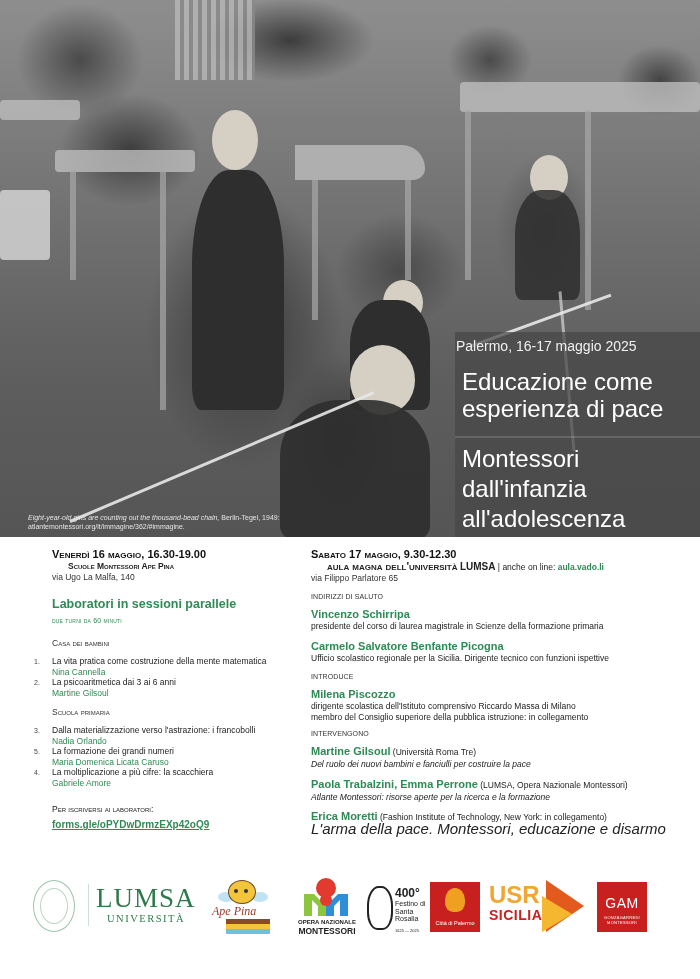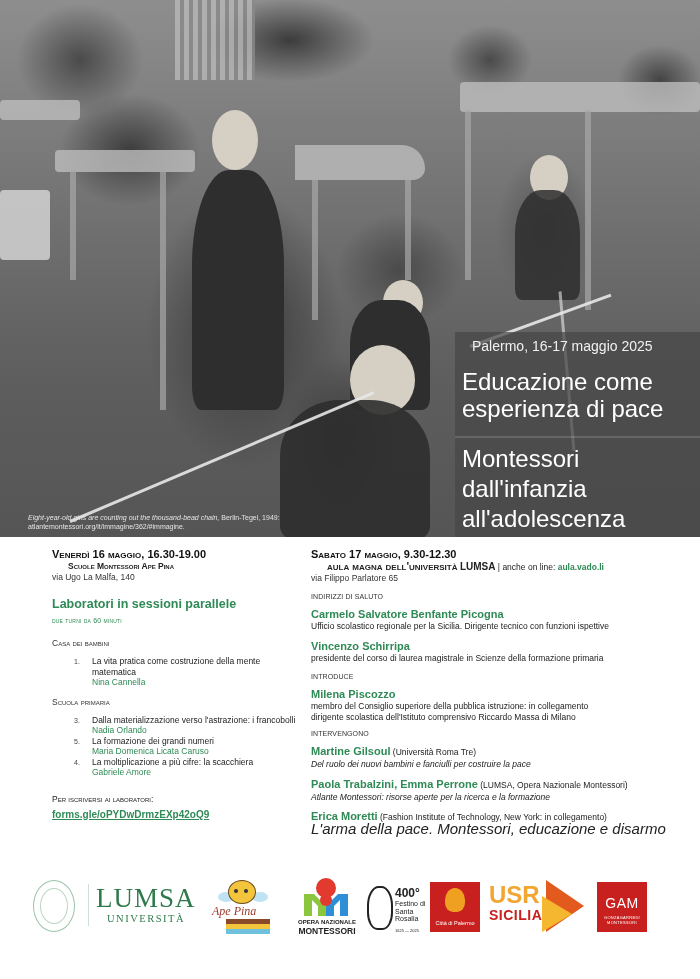--- a/index.html
+++ b/index.html
@@ -31,21 +31,21 @@
 
   .caption {
     position: absolute; left: 28px; top: 513px; font-size: 7px; line-height: 9px; color: #e4e4e4;
   }
   .caption .it { font-style: italic; }
 
   .overlay-box {
     position: absolute; left: 455px; top: 332px; width: 245px; height: 205px;
     background: rgba(70,70,70,0.72);
   }
-  .ov-date { position: absolute; left: 472px; top: 338px; font-size: 14px; color: #f0f0f0; }
+  .ov-date { position: absolute; left: 456px; top: 338px; font-size: 14px; color: #f0f0f0; }
   .ov-title1 { position: absolute; left: 462px; top: 368px; font-size: 24px; line-height: 27px; color: #fff; width: 240px; }
   .ov-title2 { position: absolute; left: 462px; top: 444px; font-size: 24px; line-height: 30px; color: #fff; width: 240px; }
   .ov-sep { position: absolute; left: 455px; top: 436px; width: 245px; height: 2px; background: rgba(255,255,255,0.15); }
   .sc { font-variant: small-caps; }
   .col-left { position: absolute; left: 52px; top: 548px; width: 245px; }
   .col-right { position: absolute; left: 311px; top: 548px; width: 385px; }
 
   .day-head { font-size: 11px; font-weight: bold; line-height: 13px; color: #111; }
   .day-head .sc { font-variant: small-caps; }
   .venue { font-size: 8.5px; font-weight: bold; line-height: 11px; color: #222; font-variant: small-caps; margin-left: 16px; }
@@ -54,21 +54,21 @@
   .venue .link { color: #2f8a55; font-weight: bold; font-variant: normal; }
 
   .lab-title { font-size: 12.5px; font-weight: bold; color: #2f8a55; margin-top: 14px; }
   .lab-sub { font-size: 7px; color: #2f8a55; margin-top: 6px; font-variant: small-caps; letter-spacing: .2px; }
 
   .section-label { font-size: 8.5px; color: #333; font-variant: small-caps; }
   .sec1 { margin-top: 14px; }
   .sec2 { margin-top: 9px; }
 
   .lab-list { list-style: none; margin-top: 8px; }
-  .lab-list li { position: relative; font-size: 8.5px; line-height: 10.5px; color: #222; margin-left: 40px; }
+  .lab-list li { position: relative; font-size: 8.5px; line-height: 10.5px; color: #222; }
   .lab-list li .num { position: absolute; left: -18px; top: 1px; font-size: 7px; color: #444; }
   .lab-list li .who { display: block; color: #2f8a55; }
 
   .reg-label { margin-top: 16px; font-size: 8.5px; color: #222; font-variant: small-caps; }
   .reg-link { font-size: 10px; font-weight: bold; color: #2f8a55; text-decoration: underline; display: inline-block; margin-top: 1px; }
 
   .r-label { font-size: 7px; color: #333; text-transform: uppercase; letter-spacing: .1px; }
   .r-label.l1 { margin-top: 8px; }
   .speaker-name { font-size: 11px; font-weight: bold; color: #2f8a55; line-height: 13px; }
   .speaker-name .aff { font-size: 8.5px; font-weight: normal; color: #222; }
@@ -178,20 +178,25 @@
   <div class="lab-title">Laboratori in sessioni parallele</div>
   <div class="lab-sub">due turni da 60 minuti</div>
 
   <div class="section-label sec1">Casa dei bambini</div>
   <ul class="lab-list">
     <li>
       <span class="num">1.</span>
       <span>La vita pratica come costruzione della mente matematica</span>
       <span class="who">Nina Cannella</span>
     </li>
+    <li>
+      <span class="num">2.</span>
+      <span>La psicoaritmetica dai 3 ai 6 anni</span>
+      <span class="who">Martine Gilsoul</span>
+    </li>
   </ul>
 
   <div class="section-label sec2">Scuola primaria</div>
   <ul class="lab-list">
     <li>
       <span class="num">3.</span>
       <span>Dalla materializzazione verso l'astrazione: i francobolli</span>
       <span class="who">Nadia Orlando</span>
     </li>
     <li>
@@ -216,33 +221,33 @@
     <span>9.30-12.30</span>
   </div>
   <div class="venue">
     <span style="font-size:11px;">aula magna dell'università</span>
     <span style="font-size:10px;">LUMSA</span><span class="normal"> | anche on line: </span><span class="link">aula.vado.li</span>
   </div>
   <div class="venue-sub">via Filippo Parlatore 65</div>
 
   <div class="r-label l1" style="margin-top:9px;">Indirizzi di saluto</div>
   <div class="spk">
+    <div class="speaker-name">Vincenzo Schirripa</div>
+    <div class="speaker-desc">presidente del corso di laurea magistrale in Scienze della formazione primaria</div>
+  </div>
+  <div class="spk">
     <div class="speaker-name">Carmelo Salvatore Benfante Picogna</div>
     <div class="speaker-desc">Ufficio scolastico regionale per la Sicilia. Dirigente tecnico con funzioni ispettive</div>
   </div>
-  <div class="spk">
-    <div class="speaker-name">Vincenzo Schirripa</div>
-    <div class="speaker-desc">presidente del corso di laurea magistrale in Scienze della formazione primaria</div>
-  </div>
 
   <div class="r-label" style="margin-top:10px;">Introduce</div>
   <div class="spk">
     <div class="speaker-name">Milena Piscozzo</div>
+    <div class="speaker-desc">dirigente scolastica dell'Istituto comprensivo Riccardo Massa di Milano</div>
     <div class="speaker-desc">membro del Consiglio superiore della pubblica istruzione: in collegamento</div>
-    <div class="speaker-desc">dirigente scolastica dell'Istituto comprensivo Riccardo Massa di Milano</div>
   </div>
 
   <div class="r-label" style="margin-top:8px;">Intervengono</div>
   <div class="spk">
     <div class="speaker-name"><span>Martine Gilsoul</span><span class="aff"> (Università Roma Tre)</span></div>
     <div class="speaker-desc it">Del ruolo dei nuovi bambini e fanciulli per costruire la pace</div>
   </div>
   <div class="spk">
     <div class="speaker-name"><span>Paola Trabalzini, Emma Perrone</span><span class="aff"> (LUMSA, Opera Nazionale Montessori)</span></div>
     <div class="speaker-desc it">Atlante Montessori: risorse aperte per la ricerca e la formazione</div>

